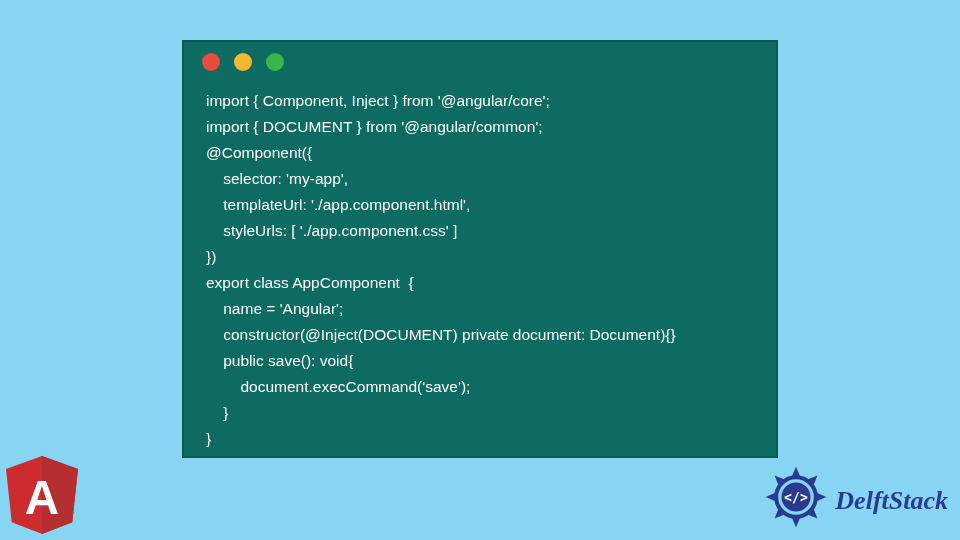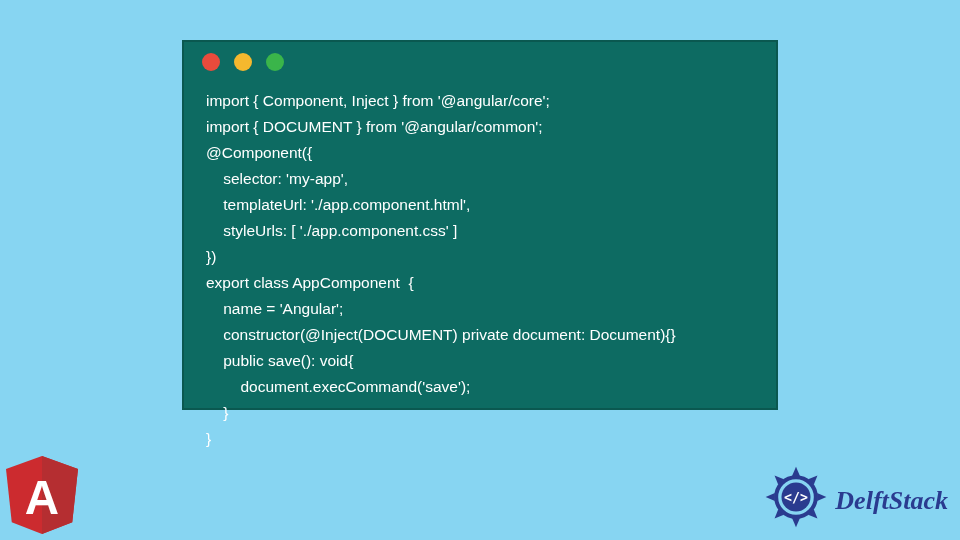--- a/index.html
+++ b/index.html
@@ -9,21 +9,21 @@
     background: #87d5f2;
     font-family: -apple-system, BlinkMacSystemFont, "Segoe UI", Arial, sans-serif;
     position: relative;
     overflow: hidden;
   }
   .code-window {
     position: absolute;
     top: 40px;
     left: 182px;
     width: 596px;
-    height: 370px;
+    height: 418px;
     background: #0d6b62;
     border: 2px solid #0a5850;
   }
   .titlebar {
     height: 40px;
     display: flex;
     align-items: center;
     padding-left: 18px;
     gap: 14px;
   }

